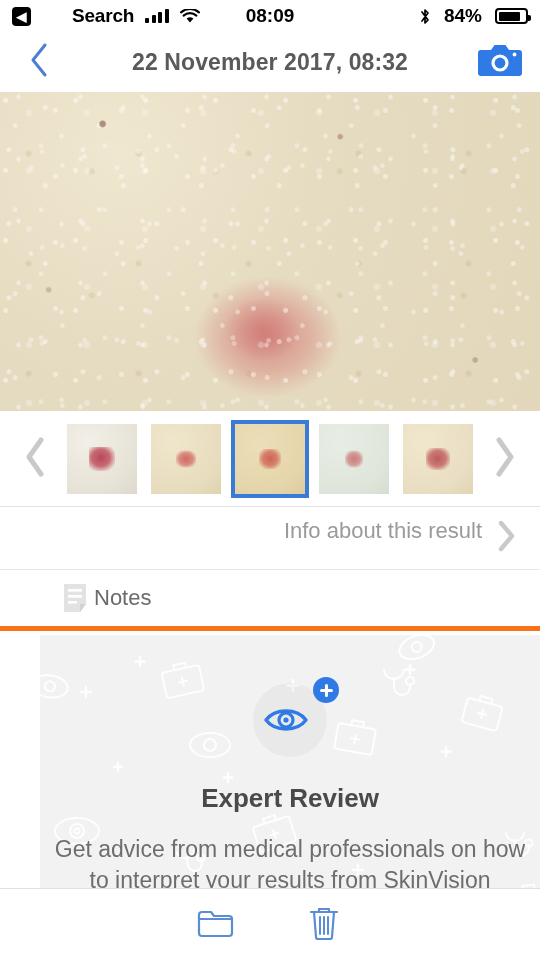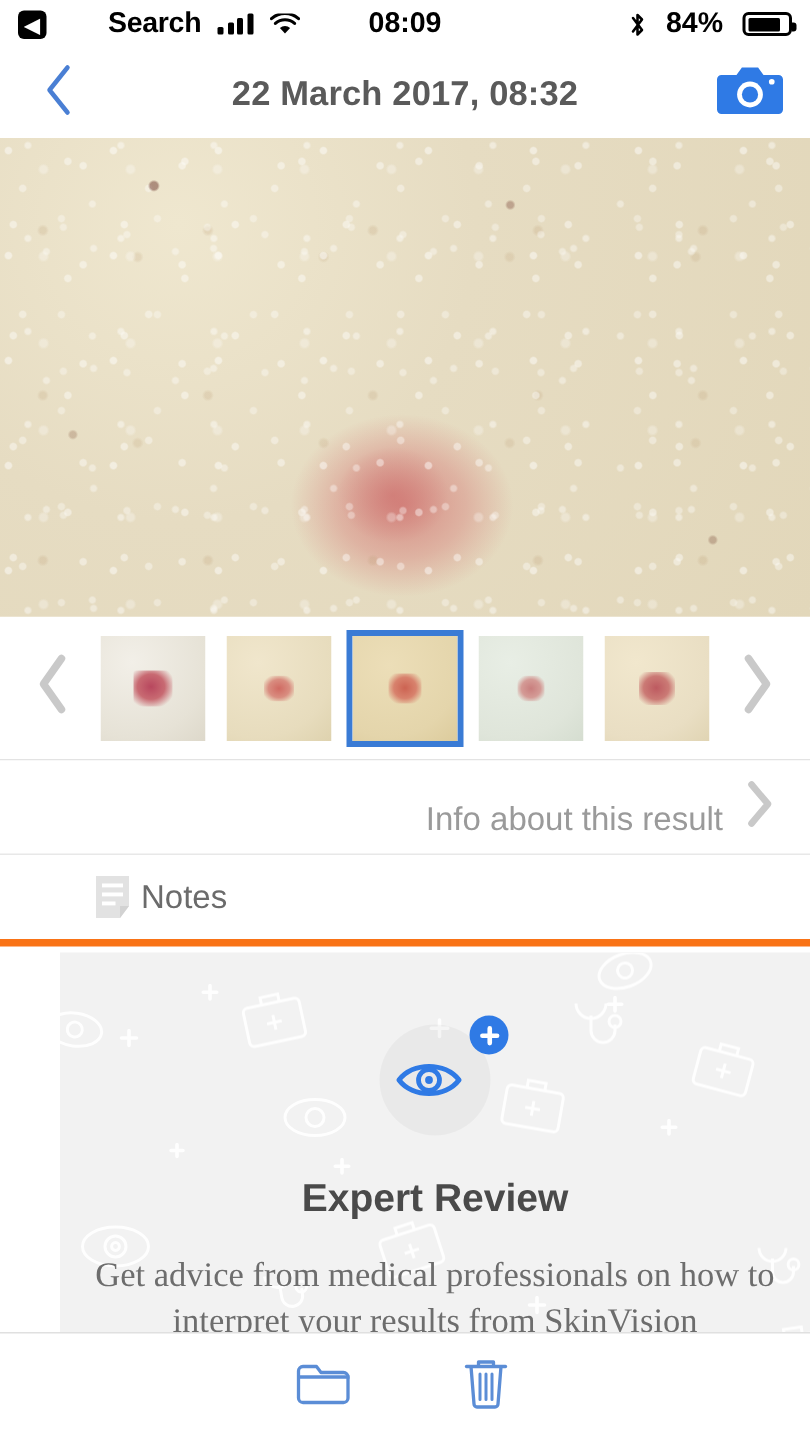--- a/index.html
+++ b/index.html
@@ -128,21 +128,21 @@
     padding:0 22px 0 68px; position:relative;
   }
   .row + .row { border-top:1px solid #e8e8e8; }
   .row-sep { border-bottom:5px solid #f97316; }
   .badge {
     background:#f71b1b; color:#fff; font-size:15px; font-weight:bold;
     border-radius:14px; padding:5px 14px; letter-spacing:.3px;
     display:inline-block;
   }
   .row-right {
-    margin-left:auto; display:flex; align-items:flex-end; gap:14px;
+    margin-left:auto; display:flex; align-items:flex-start; gap:14px;
   }
   .row-action { font-size:22px; color:#9a9a9a; }
   .row-icon { position:absolute; left:62px; display:flex; align-items:center; }
   .row-label { font-size:22px; color:#6b6b6b; margin-left:26px; }
 
   
   .expert {
     position:absolute; left:0; right:0; top:635px; bottom:0;
     background:#f2f2f2; overflow:hidden;
     display:flex; flex-direction:column; align-items:center;margin-left:40px;
@@ -160,21 +160,21 @@
   .plus-badge {
     position:absolute; right:-12px; top:-6px;
     width:26px; height:26px; border-radius:50%; background:#2f7ae5;
     display:flex; align-items:center; justify-content:center;
   }
   .expert-title {
     margin-top:26px; font-size:26px; font-weight:bold; color:#4a4a4a;
   }
   .expert-desc {
     margin-top:20px; font-size:23px; color:#6d6d6d; line-height:1.36;
-    text-align:center; width:480px;font-family:Liberation Serif, serif;
+    text-align:center; width:480px;
   }
 
   
   .toolbar {
     position:absolute; left:0; right:0; bottom:0; height:72px;
     background:#fff; border-top:1px solid #e0e0e0;
     display:flex; align-items:center; justify-content:center; gap:52px;
     z-index:5;
   }
   .tb-btn { width:56px; height:56px; display:flex; align-items:center; justify-content:center; }
@@ -215,21 +215,21 @@
 </div>
 
 <div class="navbar">
   <div class="nav-back">
     <span>
       <svg width="22" height="36" viewBox="0 0 22 36">
         <path d="M17 3 L5 18 L17 33" stroke="#4a7fd4" stroke-width="3" fill="none" stroke-linecap="round" stroke-linejoin="round"></path>
       </svg>
     </span>
   </div>
-  <div class="nav-title">22 March 2017, 08:32</div>
+  <div class="nav-title">22 November 2017, 08:32</div>
   <div class="nav-cam">
     <span>
       <svg width="46" height="38" viewBox="0 0 46 38">
         <path d="M4 9 h10 l3.6-5 h10.8 L32 9 h10 a3 3 0 0 1 3 3 v20 a3 3 0 0 1 -3 3 H4 a3 3 0 0 1 -3 -3 V12 a3 3 0 0 1 3 -3 z" fill="#2f7ae5"></path>
         <circle cx="23" cy="22" r="8.6" fill="#fff"></circle>
         <circle cx="23" cy="22" r="5.4" fill="#2f7ae5"></circle>
         <circle cx="37.5" cy="13.5" r="1.9" fill="#fff"></circle>
       </svg>
     </span>
   </div>

